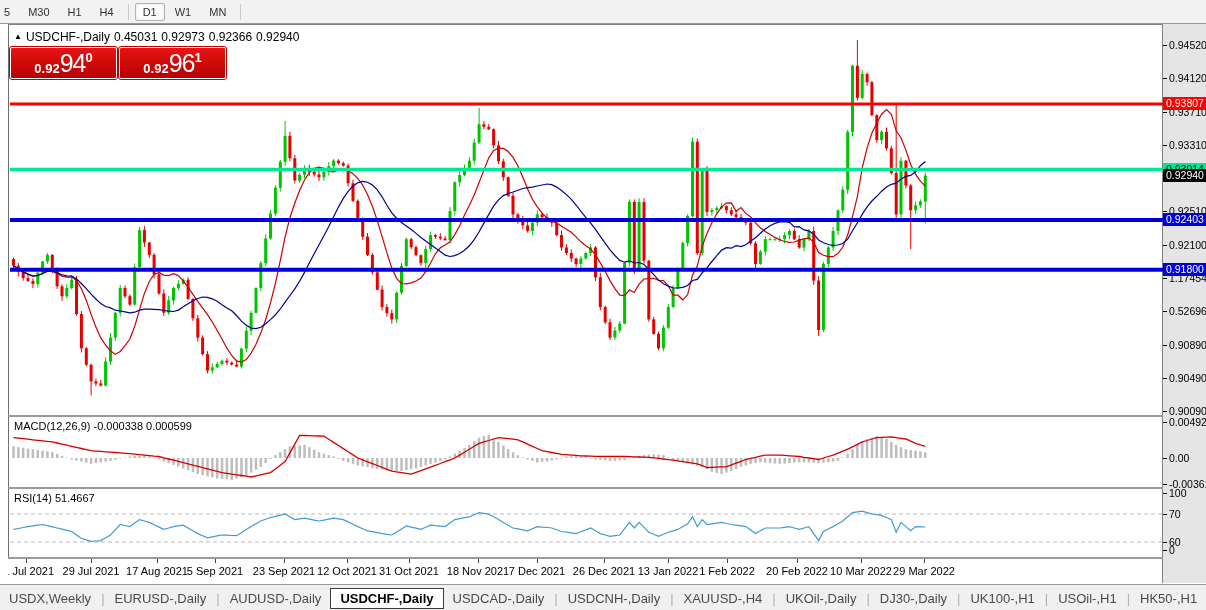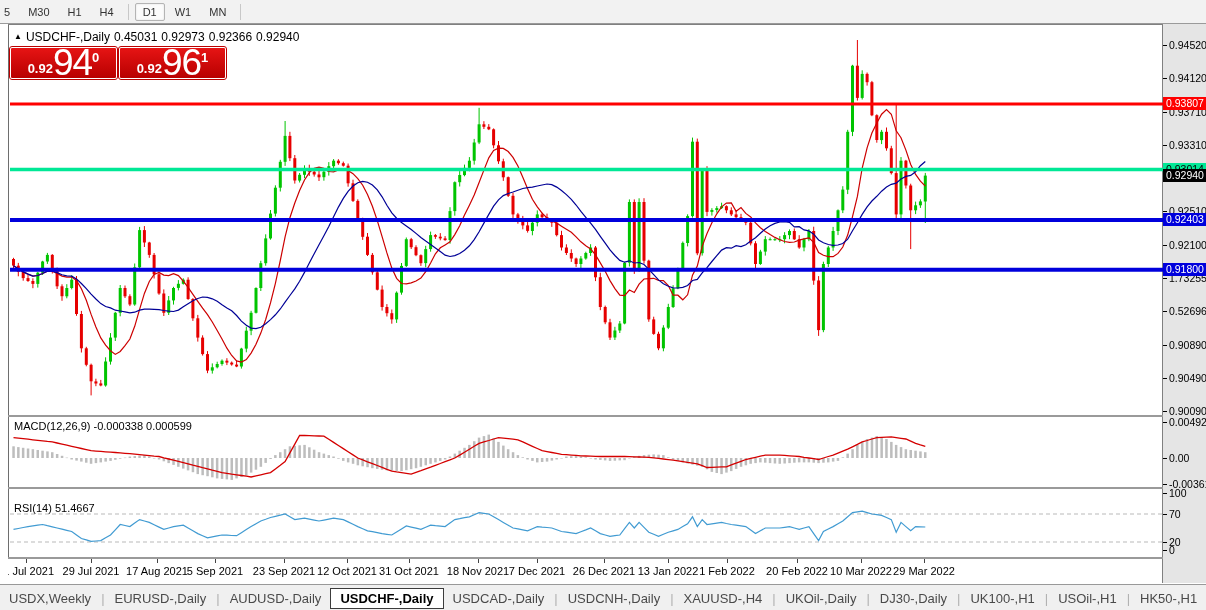--- a/index.html
+++ b/index.html
@@ -32,21 +32,21 @@
   #sell-btn{width:52px;margin-right:2px;}
   #buy-btn{width:52px;margin-left:2px;}
   .spin-btn{width:18px;background:linear-gradient(#fcfcfc,#d9d9d9);border:1px solid #a8a8a8;
     display:flex;align-items:center;justify-content:center;font-size:7px;color:#555;}
   #vol-box{width:64px;background:#fff;border:1px solid #9a9a9a;font-size:13px;color:#000;
     display:flex;align-items:center;justify-content:flex-end;padding-right:9px;}
   #trade-row2{display:flex;margin-top:2px;height:32px;}
   .price-tile{flex:1;background:linear-gradient(#e61414,#b80000);border:1px solid #fff;outline:1px solid #b00;
     border-radius:2px;color:#fff;display:flex;align-items:center;justify-content:center;}
   .price-tile .small{font-size:13px;font-weight:bold;margin-top:10px;}
-  .price-tile .big{font-size:37px;font-weight:400;line-height:30px;letter-spacing:-1px;}
+  .price-tile .big{font-size:25px;font-weight:400;line-height:30px;letter-spacing:-1px;}
   .price-tile .sup{font-size:13px;font-weight:bold;margin-bottom:12px;}
   #bid-tile{margin-right:2px;}
 
   
   #price-pane{position:absolute;left:10px;top:28px;width:1153px;height:387px;}
   #macd-pane{position:absolute;left:10px;top:417px;width:1153px;height:70px;}
   #rsi-pane{position:absolute;left:10px;top:489px;width:1153px;height:68px;}
   .pane-label{position:absolute;font-size:11px;color:#000;white-space:nowrap;}
 
   
@@ -689,57 +689,57 @@
       <rect x="914.0" y="35.2" width="2.5" height="5.8" fill="#bdbdbd"></rect>
       <path d="M3.5 20.6 L8.3 21.1 L13.2 21.7 L18.0 22.2 L22.9 22.8 L27.8 23.3 L32.6 23.8 L37.4 24.4 L42.3 24.9 L47.1 26.0 L52.0 27.1 L56.8 28.2 L61.7 29.3 L66.5 30.4 L71.4 31.5 L76.3 32.6 L81.1 33.7 L85.9 34.1 L90.8 34.4 L95.6 34.8 L100.5 35.2 L105.3 35.5 L110.2 35.9 L115.0 36.3 L119.9 36.6 L124.7 37.1 L129.6 37.6 L134.4 38.1 L139.3 38.6 L144.1 39.1 L149.0 39.5 L153.8 40.8 L158.7 42.0 L163.5 43.2 L168.4 44.4 L173.3 45.6 L178.1 46.8 L182.9 48.1 L187.8 49.3 L192.6 50.6 L197.5 51.8 L202.3 53.1 L207.2 54.3 L212.0 55.6 L216.9 56.3 L221.7 57.1 L226.6 57.8 L231.4 58.5 L236.3 59.2 L241.1 60.0 L246.0 58.9 L250.8 57.8 L255.7 56.7 L260.5 55.6 L265.4 51.9 L270.3 48.3 L275.1 44.6 L279.9 35.9 L284.8 27.1 L289.6 18.4 L294.5 18.5 L299.3 18.7 L304.2 18.8 L309.0 19.0 L313.9 19.1 L318.8 22.2 L323.6 25.4 L328.4 28.5 L333.3 31.6 L338.1 34.7 L343.0 37.9 L347.8 41.0 L352.7 42.9 L357.5 44.8 L362.4 46.6 L367.3 48.5 L372.1 50.4 L376.9 52.3 L381.8 54.1 L386.6 54.9 L391.5 55.6 L396.3 56.3 L401.2 57.1 L406.0 55.3 L410.9 53.6 L415.7 51.8 L420.6 50.1 L425.4 48.3 L430.3 46.5 L435.1 44.6 L440.0 42.8 L444.8 41.0 L449.7 38.1 L454.5 35.2 L459.4 32.2 L464.2 29.3 L469.1 26.4 L473.9 24.9 L478.8 23.5 L483.6 22.0 L488.5 20.6 L493.3 21.1 L498.2 21.7 L503.0 22.2 L507.9 22.8 L512.8 24.9 L517.6 27.1 L522.4 29.3 L527.3 31.5 L532.1 33.7 L537.0 34.6 L541.8 35.5 L546.7 36.4 L551.5 37.4 L556.4 37.7 L561.3 38.1 L566.1 38.4 L570.9 38.8 L575.8 39.0 L580.6 39.2 L585.5 39.4 L590.3 39.5 L595.2 39.5 L600.0 39.5 L604.9 39.5 L609.8 39.5 L614.6 39.5 L619.4 39.7 L624.3 39.8 L629.1 40.0 L634.0 40.1 L638.8 40.3 L643.7 40.9 L648.5 41.4 L653.4 42.0 L658.3 42.6 L663.1 43.2 L667.9 43.9 L672.8 44.6 L677.6 45.4 L682.5 46.1 L687.3 46.8 L692.2 48.7 L697.0 50.5 L701.9 50.3 L706.8 50.1 L711.6 49.9 L716.4 49.8 L721.3 47.9 L726.1 46.1 L731.0 44.3 L735.8 42.5 L740.7 41.4 L745.5 40.3 L750.4 39.2 L755.3 38.1 L760.1 38.1 L764.9 38.1 L769.8 38.1 L774.6 38.4 L779.5 38.8 L784.3 39.2 L789.2 39.5 L794.0 40.3 L798.9 41.0 L803.7 41.7 L808.6 42.5 L813.4 41.0 L818.3 39.5 L823.1 38.1 L828.0 36.1 L832.8 34.2 L837.7 32.2 L842.5 29.8 L847.4 27.4 L852.2 24.9 L857.1 23.5 L861.9 22.0 L866.8 20.6 L871.6 20.3 L876.5 20.1 L881.3 19.8 L886.2 20.6 L891.0 21.3 L895.9 22.0 L900.7 24.2 L905.6 26.4 L910.4 27.9 L915.3 29.3 " fill="none" stroke="#d40000" stroke-width="1.3"></path>
     </svg>
   <svg id="rsi-pane" xmlns="http://www.w3.org/2000/svg" width="1153" height="68">
       <line x1="0" y1="25.0" x2="1153" y2="25.0" stroke="#b9b9b9" stroke-width="1" stroke-dasharray="4 3"></line>
       <line x1="0" y1="53.0" x2="1153" y2="53.0" stroke="#b9b9b9" stroke-width="1" stroke-dasharray="4 3"></line>
       <path d="M3.5 40.4 L8.3 39.5 L13.2 38.5 L18.0 37.6 L22.9 36.9 L27.8 36.2 L32.6 35.5 L37.4 36.7 L42.3 37.8 L47.1 39.0 L52.0 40.2 L56.8 41.3 L61.7 42.5 L66.5 46.0 L71.4 49.5 L76.3 50.9 L81.1 52.3 L85.9 52.0 L90.8 51.6 L95.6 48.8 L100.5 46.0 L105.3 40.8 L110.2 35.5 L115.0 36.5 L119.9 37.6 L124.7 34.1 L129.6 30.6 L134.4 32.0 L139.3 33.4 L144.1 35.7 L149.0 38.1 L153.8 40.4 L158.7 39.0 L163.5 37.6 L168.4 36.9 L173.3 36.2 L178.1 39.0 L182.9 41.8 L187.8 44.6 L192.6 46.7 L197.5 48.8 L202.3 47.9 L207.2 46.9 L212.0 46.0 L216.9 46.2 L221.7 46.5 L226.6 46.7 L231.4 43.7 L236.3 40.6 L241.1 37.6 L246.0 34.8 L250.8 32.0 L255.7 30.3 L260.5 28.5 L265.4 27.3 L270.3 26.2 L275.1 25.0 L279.9 27.8 L284.8 30.6 L289.6 29.9 L294.5 29.2 L299.3 30.1 L304.2 31.1 L309.0 32.0 L313.9 31.1 L318.8 30.1 L323.6 29.2 L328.4 29.9 L333.3 30.6 L338.1 32.9 L343.0 35.3 L347.8 37.6 L352.7 39.7 L357.5 41.8 L362.4 42.7 L367.3 43.7 L372.1 44.6 L376.9 45.3 L381.8 46.0 L386.6 43.0 L391.5 39.9 L396.3 36.9 L401.2 38.1 L406.0 39.2 L410.9 40.4 L415.7 38.3 L420.6 36.2 L425.4 36.7 L430.3 37.1 L435.1 37.6 L440.0 34.1 L444.8 30.6 L449.7 29.7 L454.5 28.7 L459.4 27.8 L464.2 25.7 L469.1 23.6 L473.9 24.3 L478.8 25.0 L483.6 27.8 L488.5 30.6 L493.3 33.4 L498.2 36.2 L503.0 39.0 L507.9 39.9 L512.8 40.9 L517.6 41.8 L522.4 39.7 L527.3 37.6 L532.1 38.1 L537.0 38.5 L541.8 39.0 L546.7 40.8 L551.5 42.5 L556.4 43.2 L561.3 43.9 L566.1 44.6 L570.9 42.7 L575.8 40.9 L580.6 39.0 L585.5 41.8 L590.3 44.6 L595.2 46.0 L600.0 47.4 L604.9 46.7 L609.8 46.0 L614.6 39.7 L619.4 33.4 L624.3 39.0 L629.1 33.4 L634.0 38.3 L638.8 43.2 L643.7 45.3 L648.5 47.4 L653.4 45.3 L658.3 43.2 L663.1 41.8 L667.9 40.4 L672.8 37.6 L677.6 34.8 L682.5 27.8 L687.3 37.6 L692.2 30.6 L697.0 35.5 L701.9 34.8 L706.8 34.1 L711.6 33.4 L716.4 34.5 L721.3 35.5 L726.1 36.2 L731.0 36.9 L735.8 37.6 L740.7 41.1 L745.5 44.6 L750.4 41.8 L755.3 39.0 L760.1 39.0 L764.9 39.0 L769.8 39.0 L774.6 38.3 L779.5 37.6 L784.3 39.0 L789.2 40.4 L794.0 39.0 L798.9 37.6 L803.7 44.6 L808.6 51.6 L813.4 42.5 L818.3 40.0 L823.1 37.6 L828.0 34.8 L832.8 32.0 L837.7 27.8 L842.5 23.6 L847.4 22.9 L852.2 22.2 L857.1 23.6 L861.9 25.0 L866.8 25.7 L871.6 26.4 L876.5 28.5 L881.3 30.6 L886.2 43.2 L891.0 33.4 L895.9 37.6 L900.7 41.8 L905.6 37.6 L910.4 37.8 L915.3 38.0 " fill="none" stroke="#419bd2" stroke-width="1.2"></path>
     </svg>
 
   <div class="pane-label" style="left:14px;top:420px;">MACD(12,26,9) -0.000338 0.000599</div>
-  <div class="pane-label" style="left:14px;top:492px;margin-top:10px;">RSI(14) 51.4667</div>
+  <div class="pane-label" style="left:14px;top:492px;">RSI(14) 51.4667</div>
 
   <div id="right-axis">
       <div class="y-tick" style="top:21px"></div>
       <div class="y-label" style="top:15px">0.94520</div>
       <div class="y-tick" style="top:54px"></div>
       <div class="y-label" style="top:48px">0.94120</div>
       <div class="y-tick" style="top:88px"></div>
       <div class="y-label" style="top:82px">0.93710</div>
       <div class="y-tick" style="top:121px"></div>
       <div class="y-label" style="top:115px">0.93310</div>
       <div class="y-tick" style="top:187px"></div>
       <div class="y-label" style="top:181px">0.92510</div>
       <div class="y-tick" style="top:221px"></div>
       <div class="y-label" style="top:215px">0.92100</div>
       <div class="y-tick" style="top:254px"></div>
-      <div class="y-label" style="top:248px">1.73255</div>
+      <div class="y-label" style="top:248px">1.17454</div>
       <div class="y-tick" style="top:287px"></div>
       <div class="y-label" style="top:281px">0.52696</div>
       <div class="y-tick" style="top:321px"></div>
       <div class="y-label" style="top:315px">0.90890</div>
       <div class="y-tick" style="top:354px"></div>
       <div class="y-label" style="top:348px">0.90490</div>
       <div class="y-tick" style="top:387px"></div>
       <div class="y-label" style="top:381px">0.90090</div>
       <div class="y-tick" style="top:398px"></div>
       <div class="y-label" style="top:392px">0.004926</div>
       <div class="y-tick" style="top:434px"></div>
       <div class="y-label" style="top:428px">0.00</div>
       <div class="y-tick" style="top:460px"></div>
       <div class="y-label" style="top:454px">-0.00361</div>
       <div class="y-tick" style="top:469px"></div>
       <div class="y-label" style="top:463px">100</div>
       <div class="y-tick" style="top:490px"></div>
       <div class="y-label" style="top:484px">70</div>
       <div class="y-tick" style="top:518px"></div>
-      <div class="y-label" style="top:512px">20</div>
+      <div class="y-label" style="top:512px">60</div>
       <div class="y-tick" style="top:526px"></div>
       <div class="y-label" style="top:520px">0</div>
       <div class="y-badge" style="top:73px;background:#ff0000;color:#ffffff">0.93807</div>
       <div class="y-badge" style="top:139px;background:#00e896;color:#000000">0.93014</div>
       <div class="y-badge" style="top:145px;background:#000000;color:#ffffff">0.92940</div>
       <div class="y-badge" style="top:189px;background:#0000dc;color:#ffffff">0.92403</div>
       <div class="y-badge" style="top:239px;background:#0000dc;color:#ffffff">0.91800</div>
     </div>
 
   <div id="x-axis">

